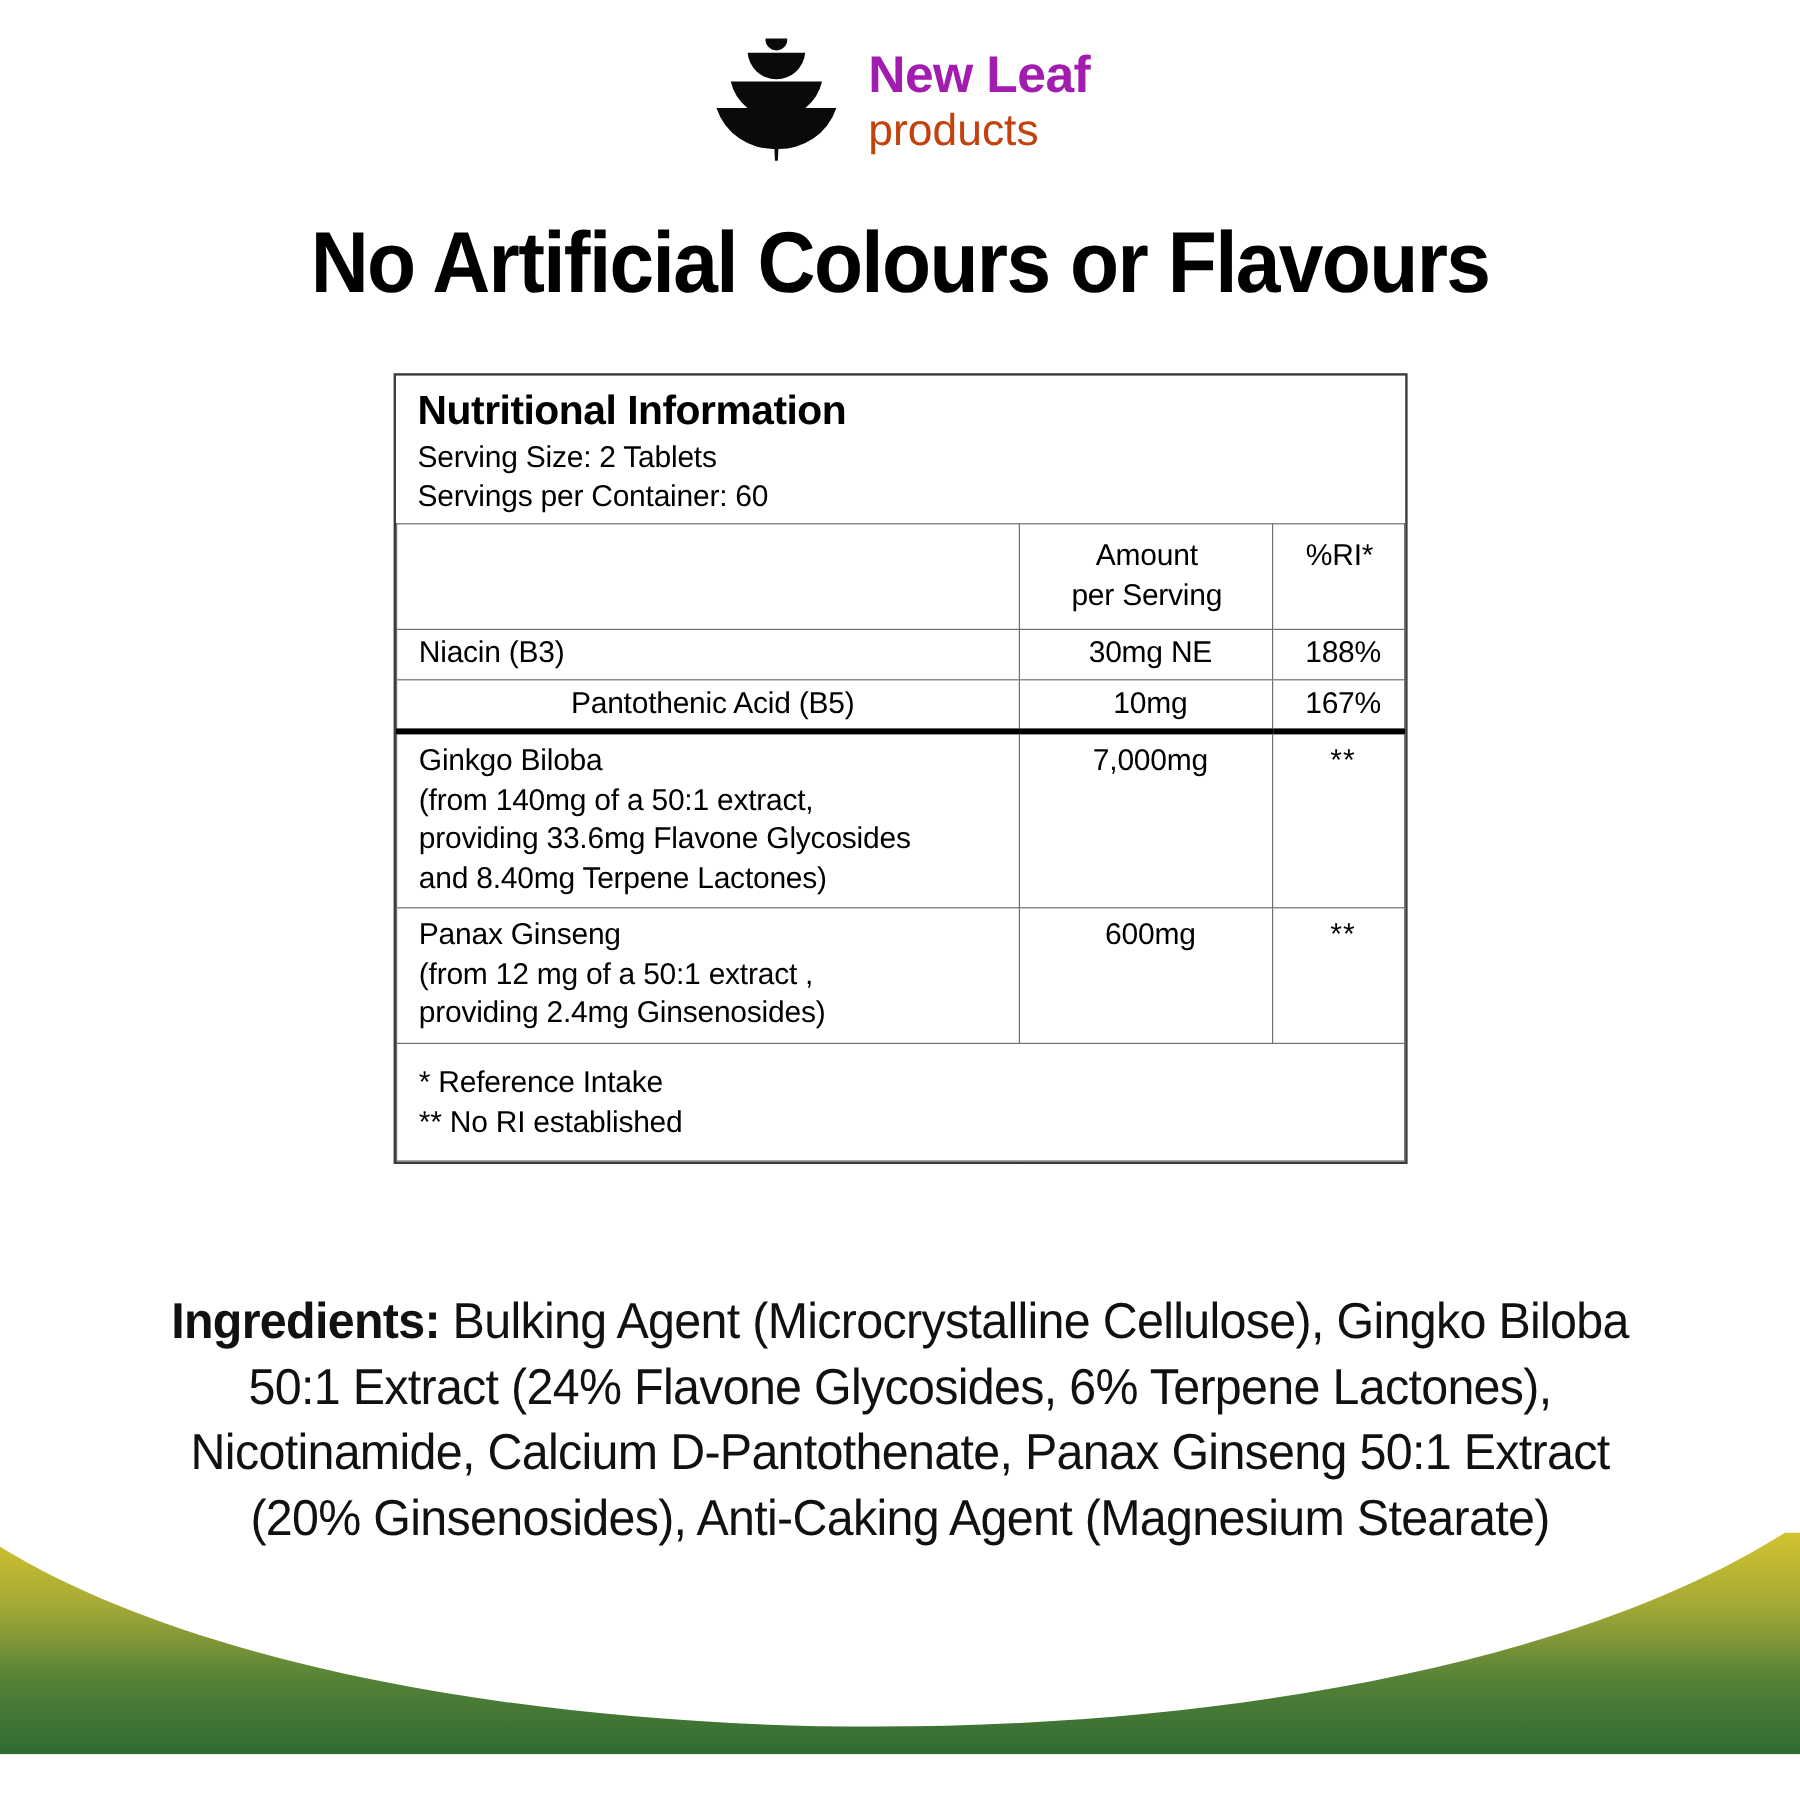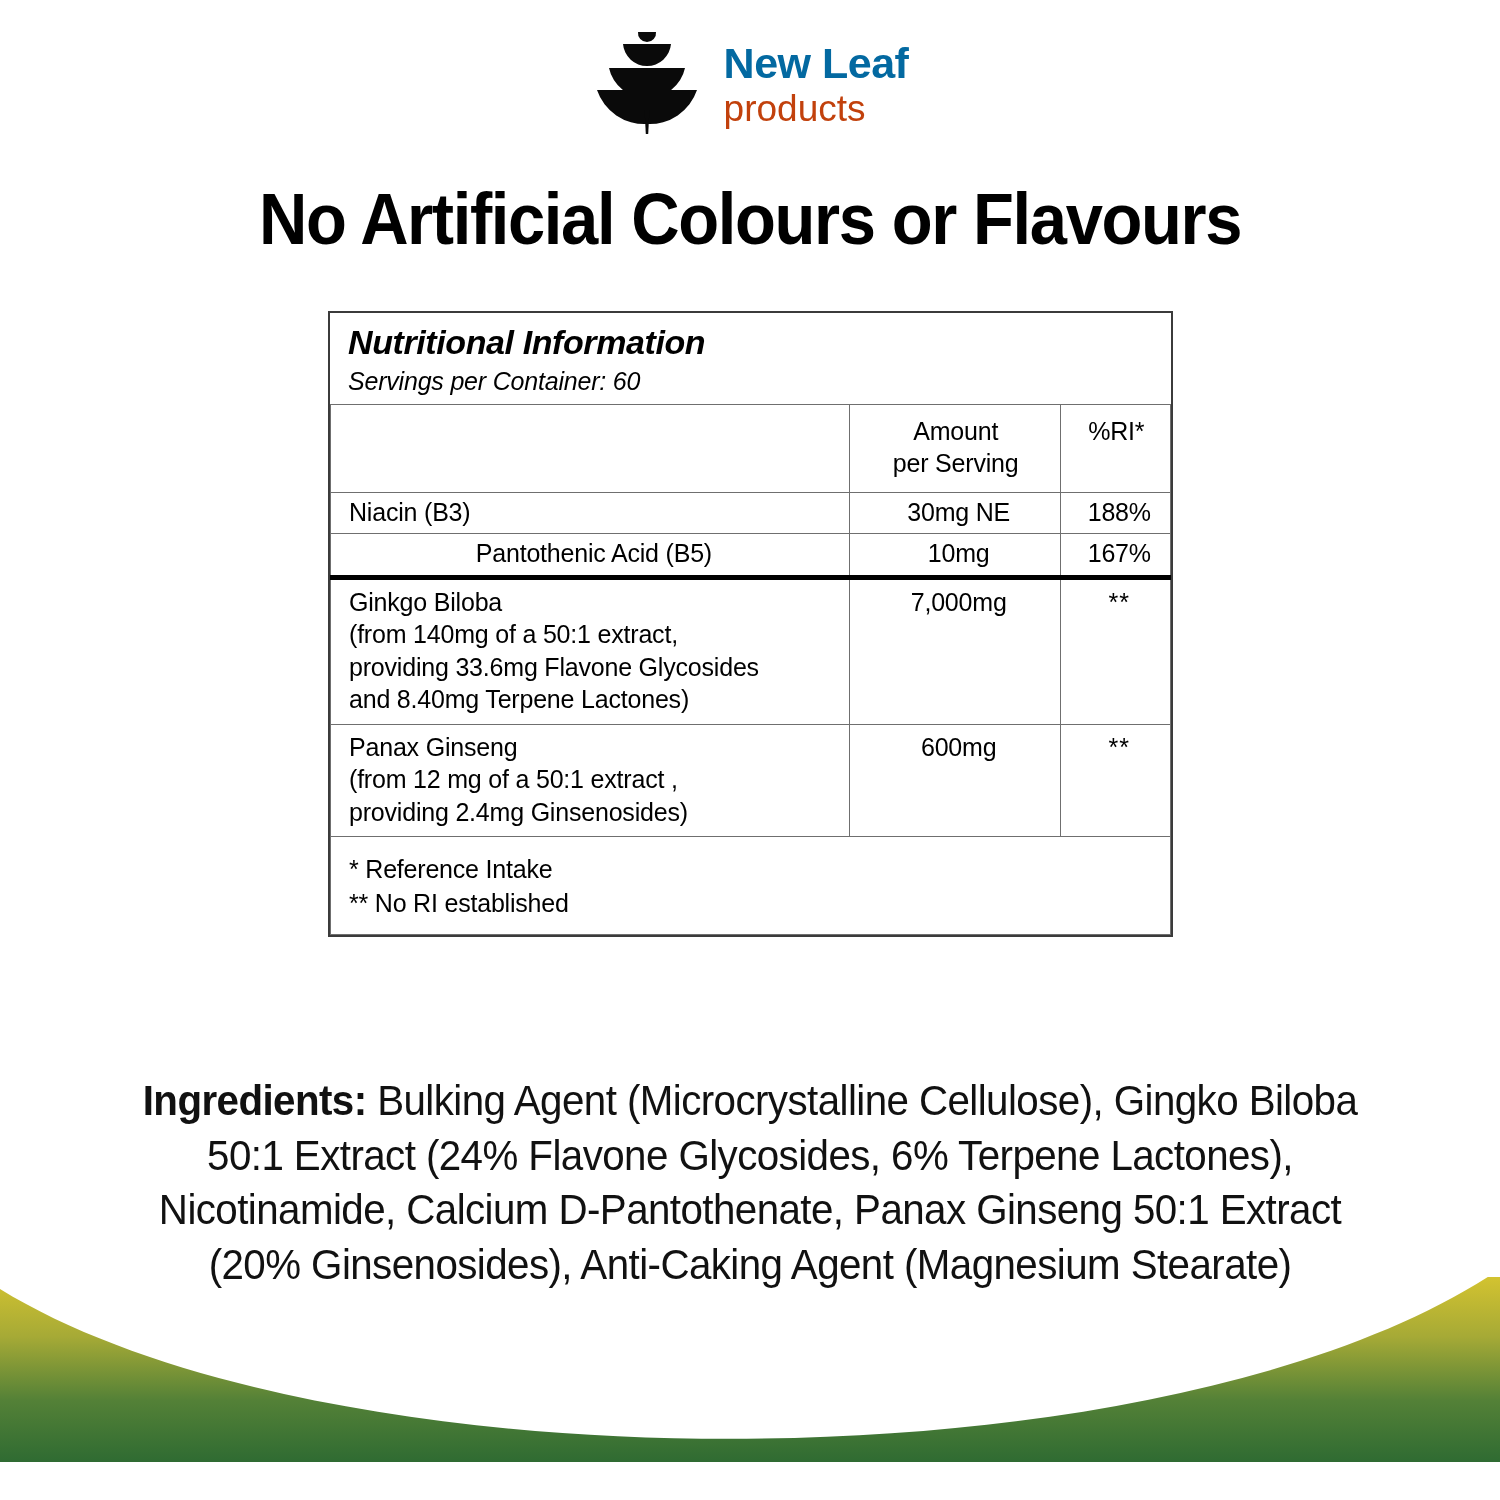--- a/index.html
+++ b/index.html
@@ -37,21 +37,21 @@
     display: flex;
     flex-direction: column;
     justify-content: center;
     line-height: 1;
     padding-top: 4px;
   }
   .logo-line1 {
     font-size: 43px;
     font-weight: bold;
     letter-spacing: -0.5px;
-    color: #0369a1;
+    color: #a21caf;
   }
   .logo-line2 {
     font-size: 37px;
     font-weight: 300;
     letter-spacing: 0px;
     color: #c2410c;
     margin-top: 5px;
   }
 
   
@@ -74,21 +74,20 @@
     position: absolute;
     left: 328px;
     top: 311px;
     width: 845px;
     border: 2px solid #3b3b3b;
     box-sizing: border-box;
     background: #ffffff;
   }
   .np-head {
     padding: 10px 0 6px 18px;
-    font-style: italic;
   }
   .np-title {
     font-size: 34px;
     font-weight: bold;
     letter-spacing: -0.4px;
     line-height: 1.12;
     margin-bottom: 4px;
   }
   .np-sub {
     font-size: 25px;
@@ -176,20 +175,21 @@
     <span class="logo-line2">products</span>
   </div>
 </div>
 
 <div class="headline">No Artificial Colours or Flavours</div>
 
 <div class="nutrition-panel">
 
   <div class="np-head">
     <div class="np-title">Nutritional Information</div>
+    <div class="np-sub">Serving Size: 2 Tablets</div>
     <div class="np-sub">Servings per Container: 60</div>
   </div>
 
   <table class="np-table">
     <colgroup>
       <col class="col-name">
         <col class="col-amt">
         <col class="col-ri">
     </colgroup>
     <tbody>

